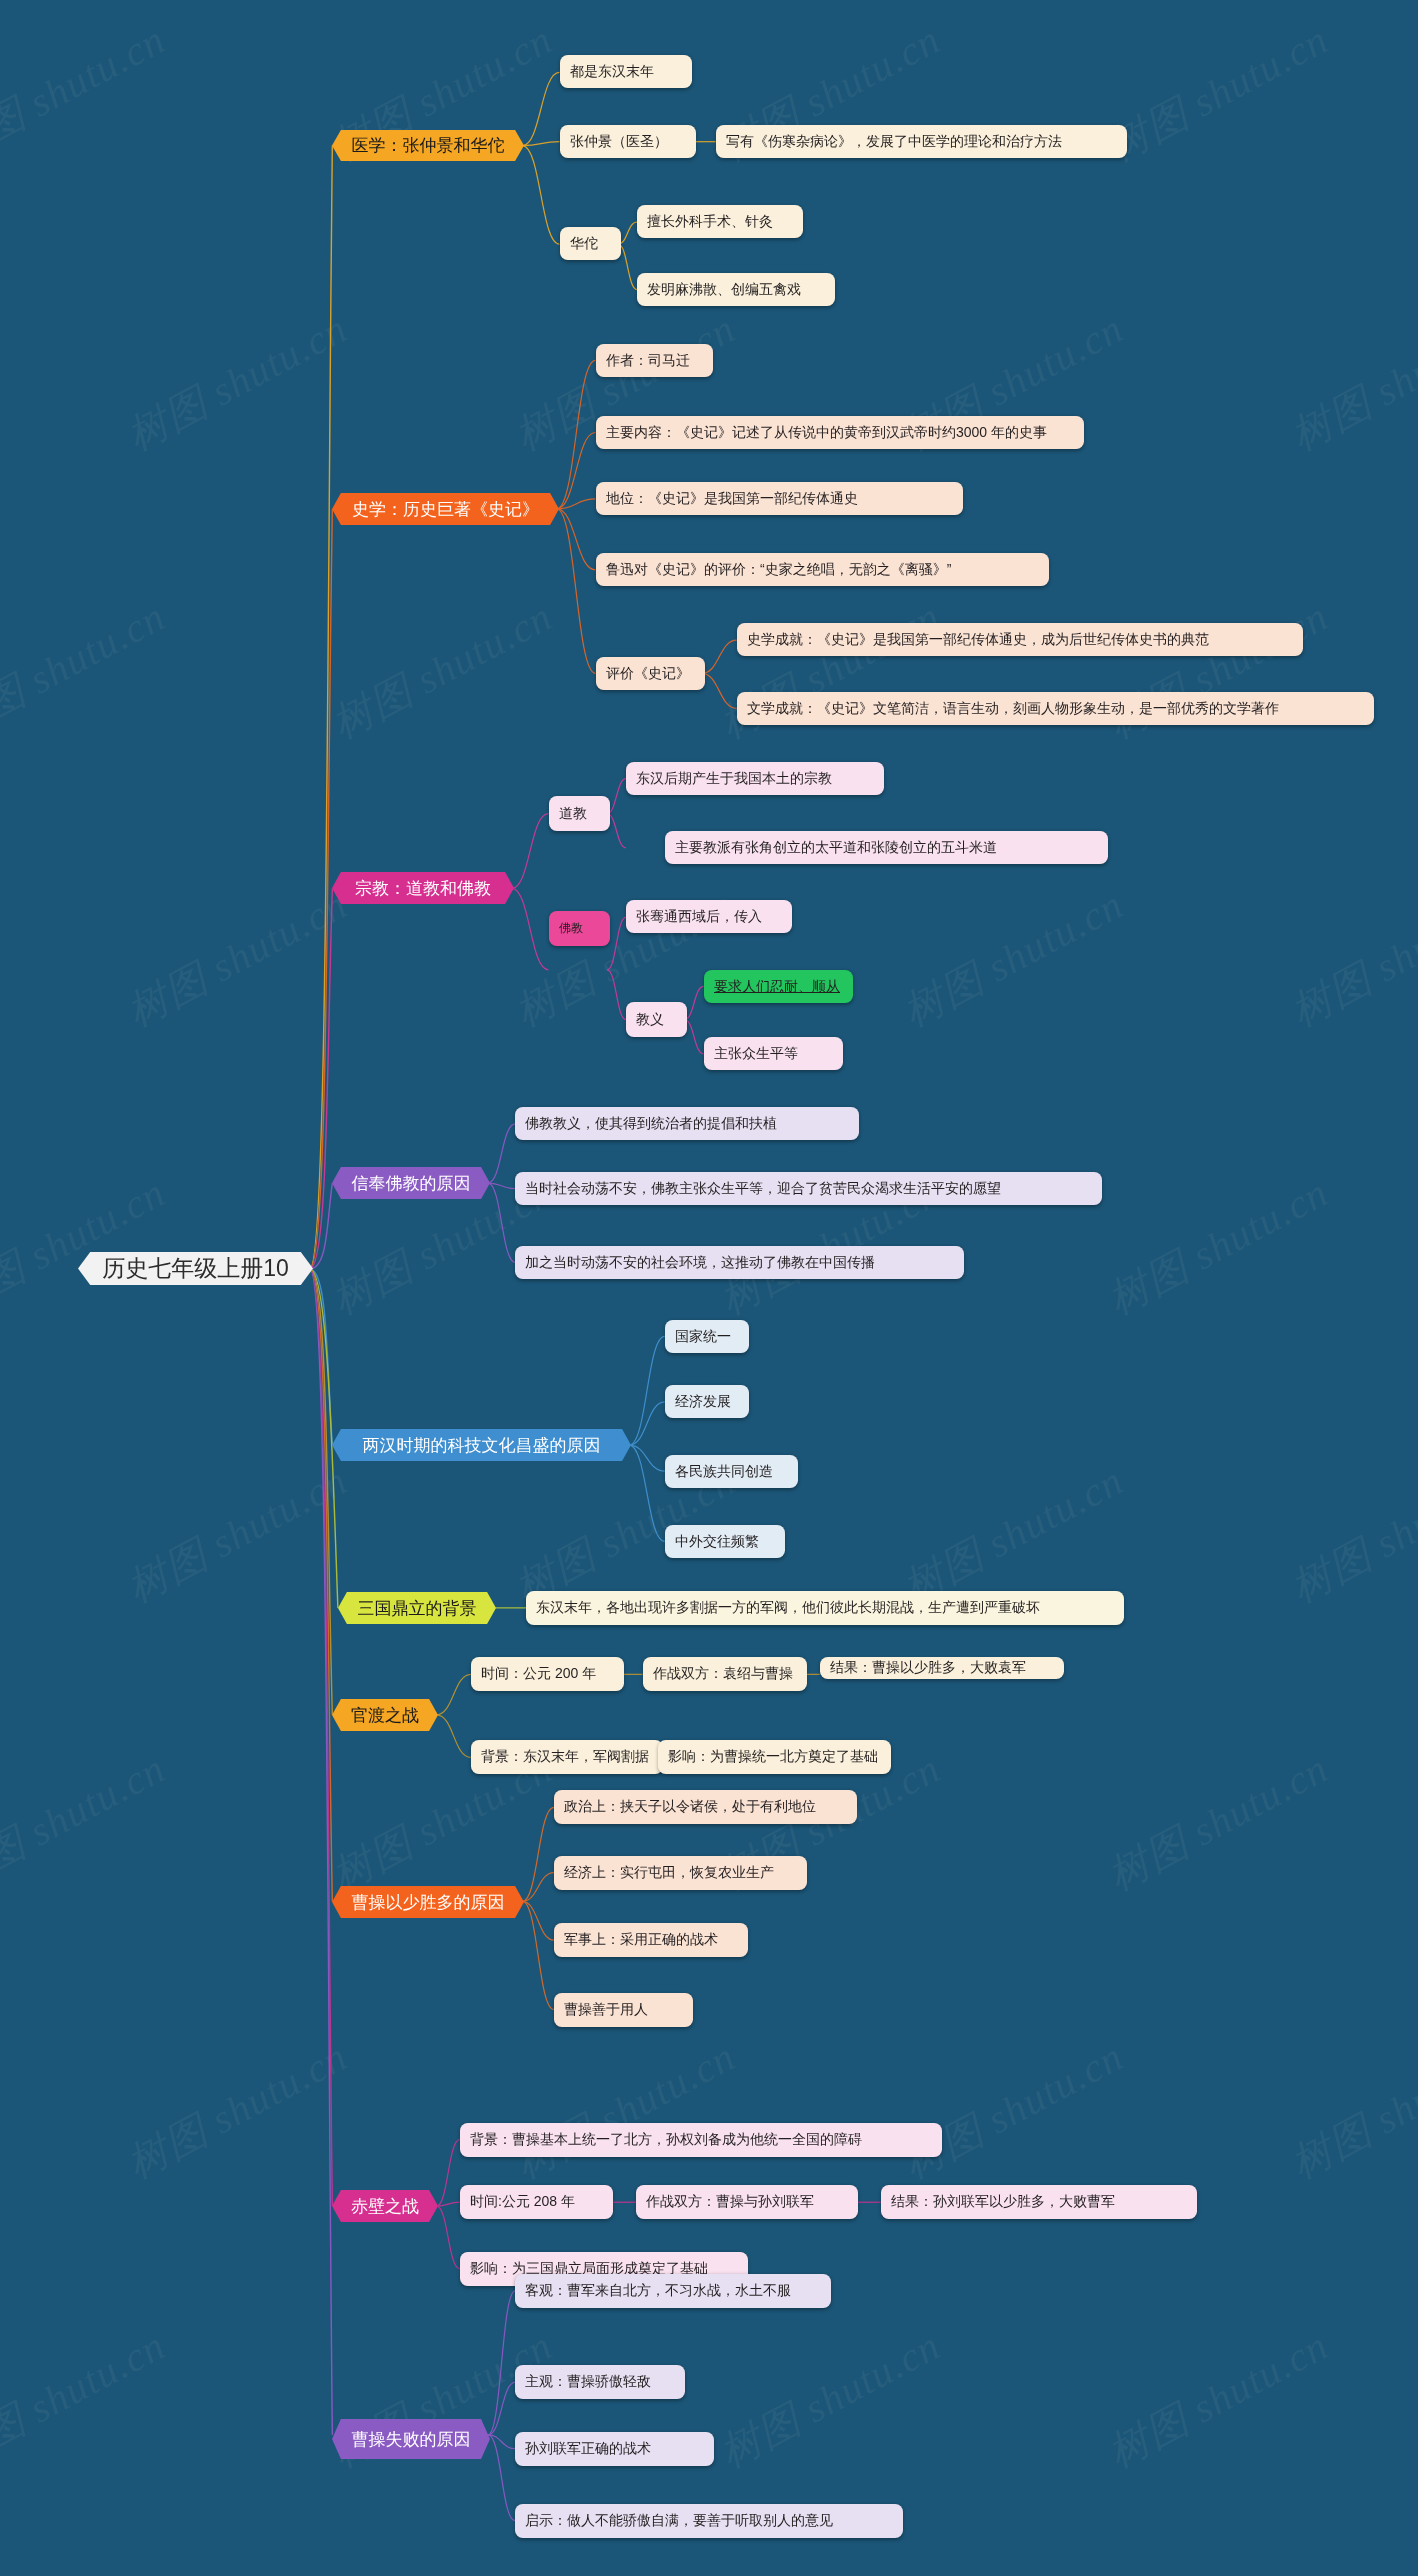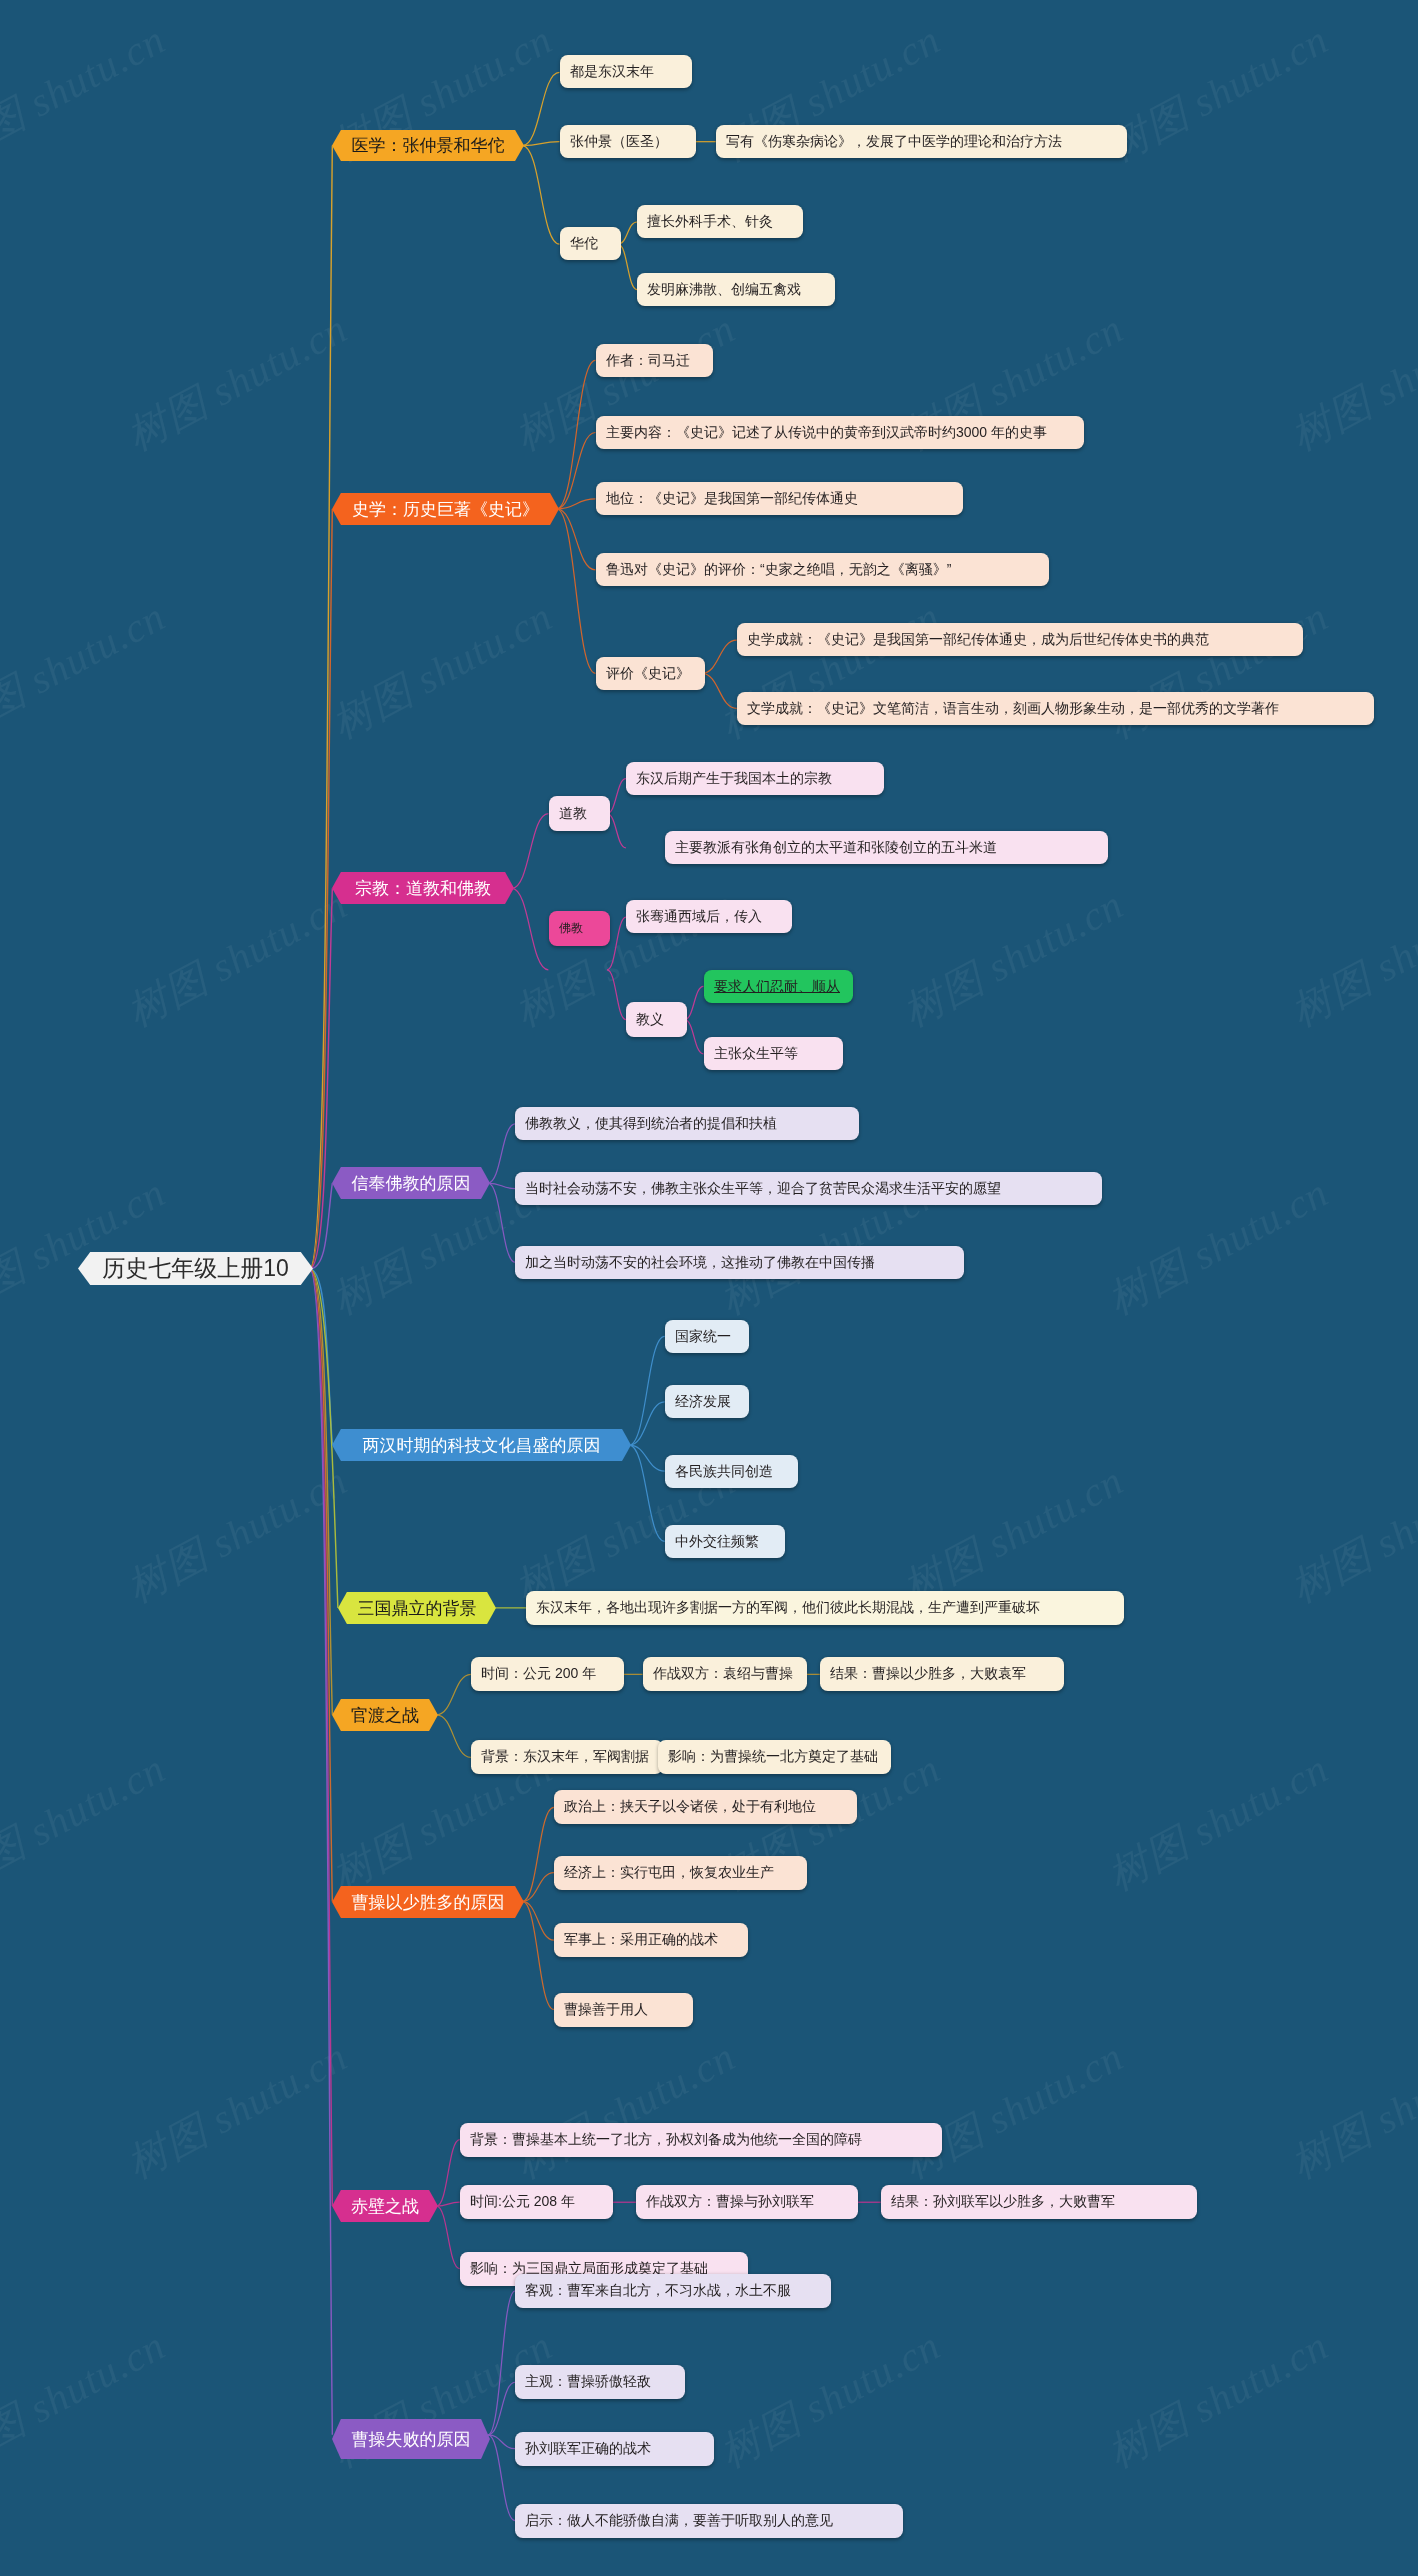--- a/index.html
+++ b/index.html
@@ -280,21 +280,21 @@
     </div>
     <div class="node branch dark-text" style="left: 332px; top: 1699px; width: 106px; height: 32px; background: rgb(245, 166, 35); color: rgb(26, 26, 26); font-size: 17px;">
       <span>官渡之战</span>
     </div>
     <div class="node sub" style="left: 471px; top: 1657px; width: 153px; height: 34px; background: rgb(250, 240, 219); font-size: 14px;">
       <span>时间：公元 200 年</span>
     </div>
     <div class="node leaf" style="left: 643px; top: 1657px; width: 164px; height: 34px; background: rgb(250, 240, 219); font-size: 14px;">
       <span>作战双方：袁绍与曹操</span>
     </div>
-    <div class="node leaf" style="left: 820px; top: 1657px; width: 244px; height: 34px; background: rgb(250, 240, 219); font-size: 14px;">
+    <div class="node leaf" style="left: 820px; top: 1657px; width: 244px; height: 22px; background: rgb(250, 240, 219); font-size: 14px;">
       <span>结果：曹操以少胜多，大败袁军</span>
     </div>
     <div class="node sub" style="left: 471px; top: 1740px; width: 192px; height: 34px; background: rgb(250, 240, 219); font-size: 14px;">
       <span>背景：东汉末年，军阀割据</span>
     </div>
     <div class="node leaf" style="left: 658px; top: 1740px; width: 233px; height: 34px; background: rgb(250, 240, 219); font-size: 14px;">
       <span>影响：为曹操统一北方奠定了基础</span>
     </div>
     <div class="node branch" style="left: 332px; top: 1886px; width: 192px; height: 32px; background: rgb(244, 99, 30); color: rgb(255, 255, 255); font-size: 17px;">
       <span>曹操以少胜多的原因</span>

